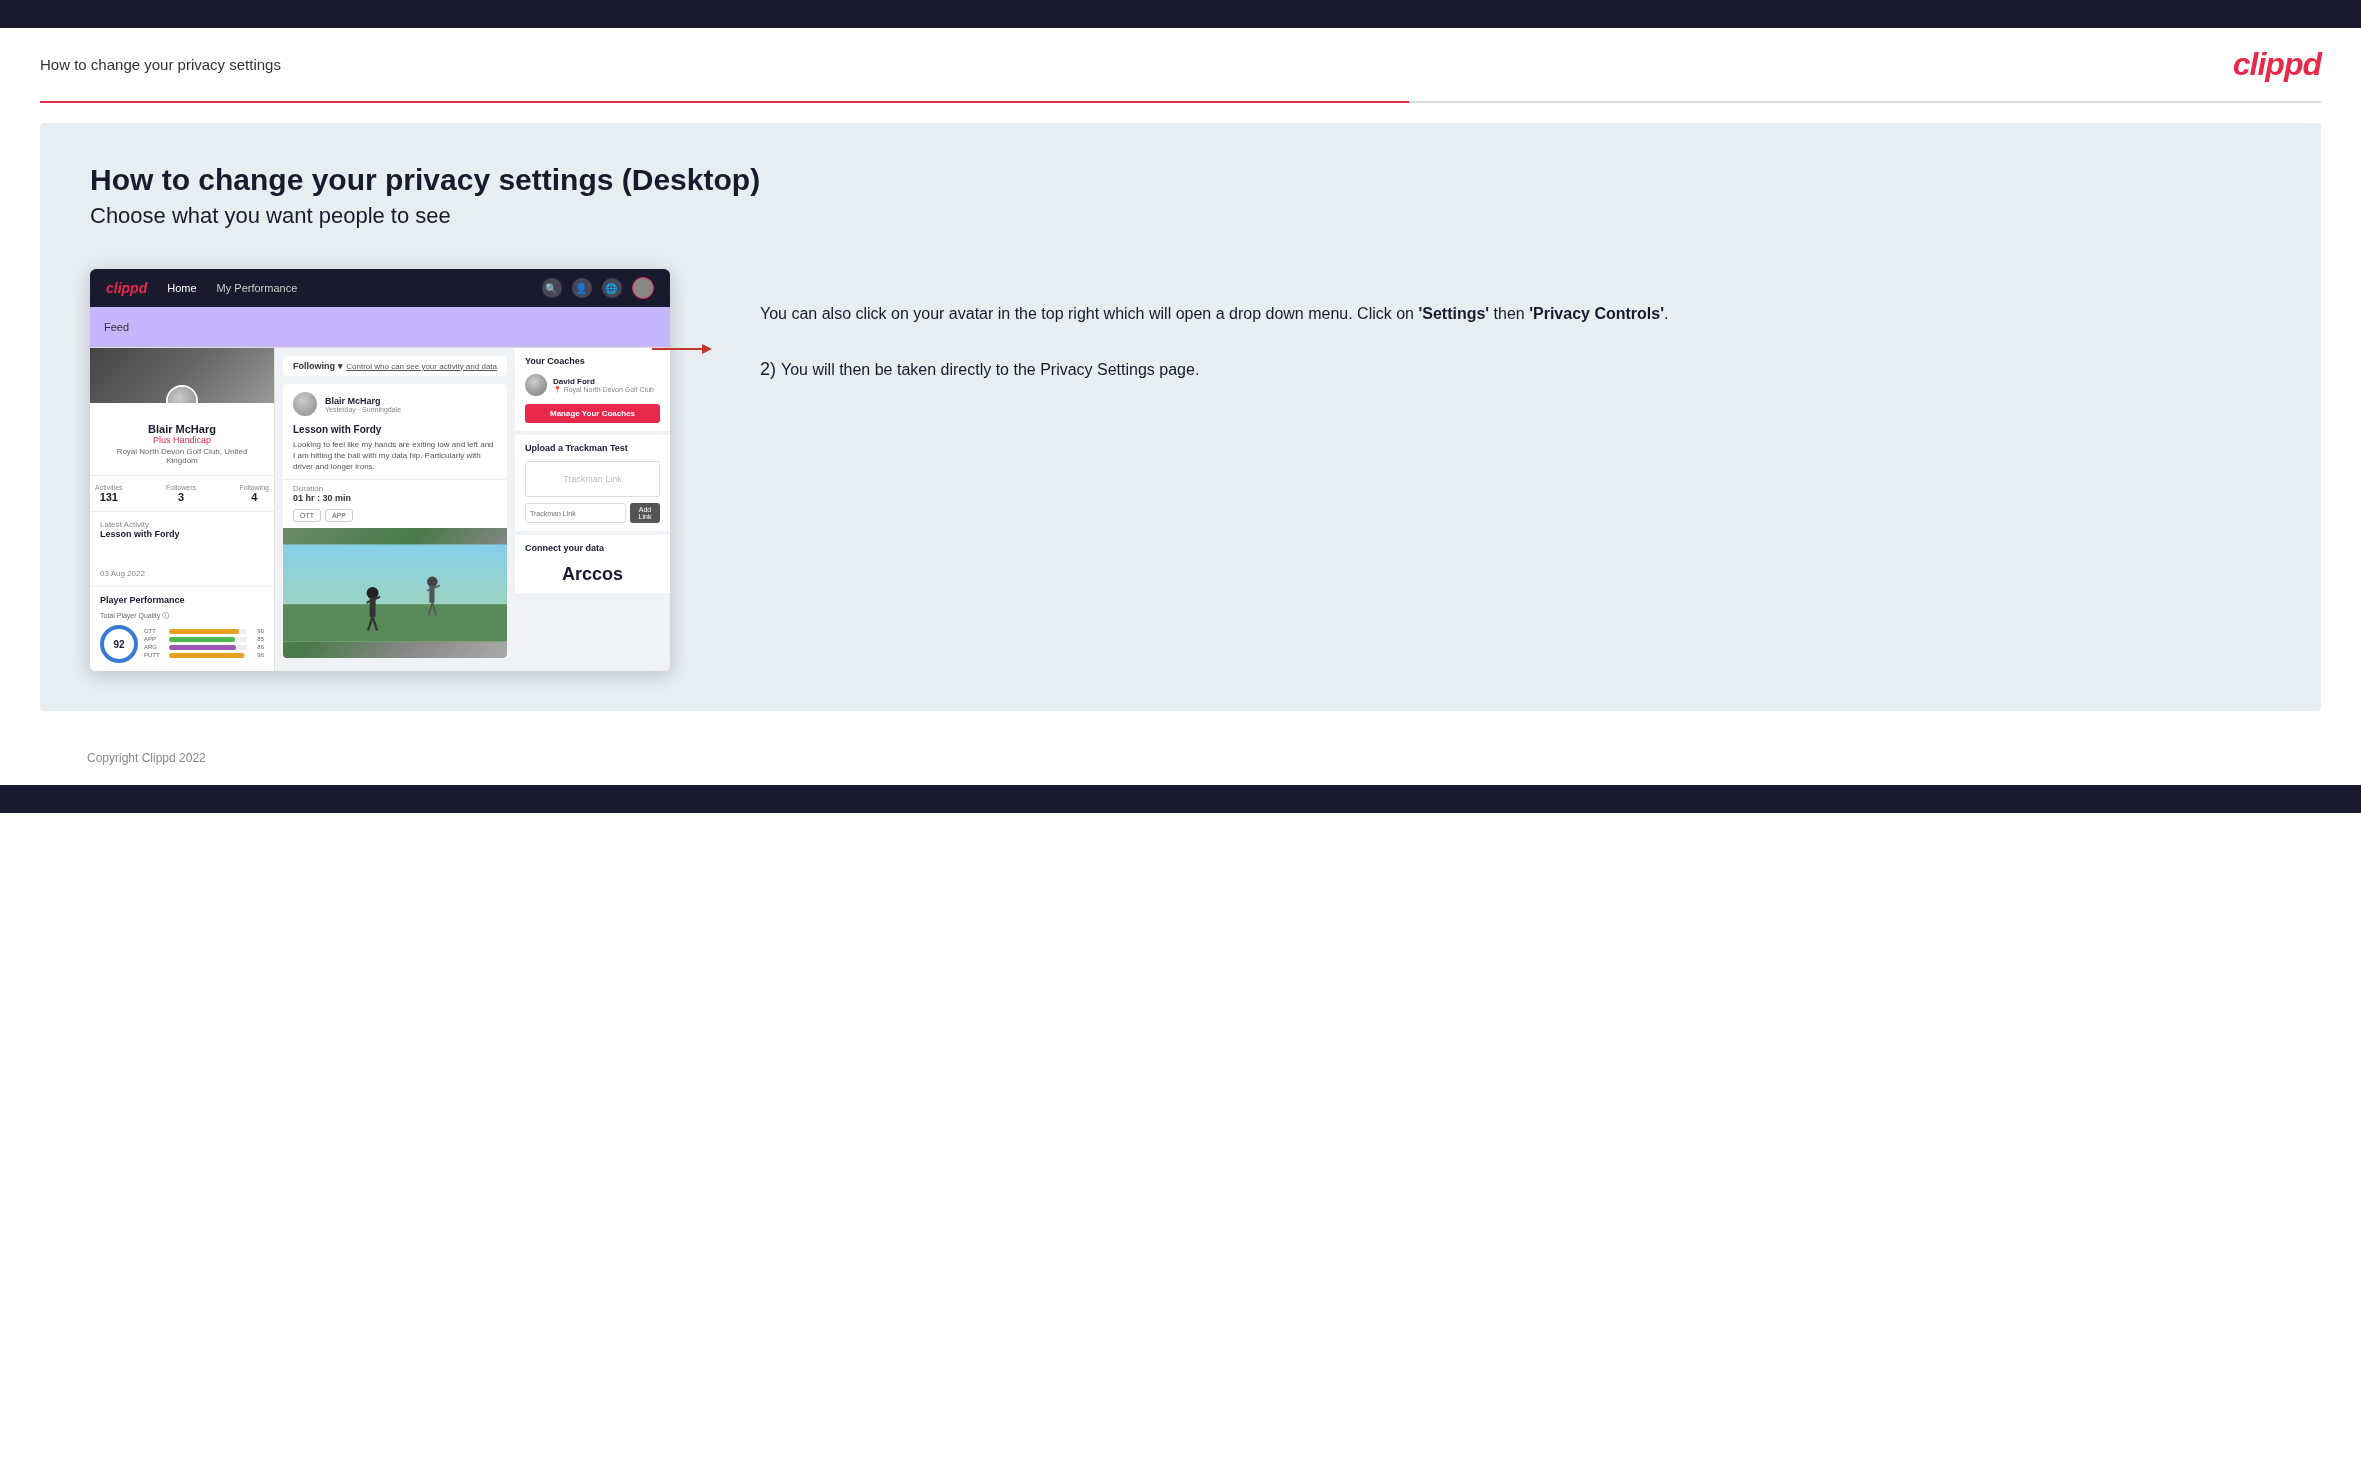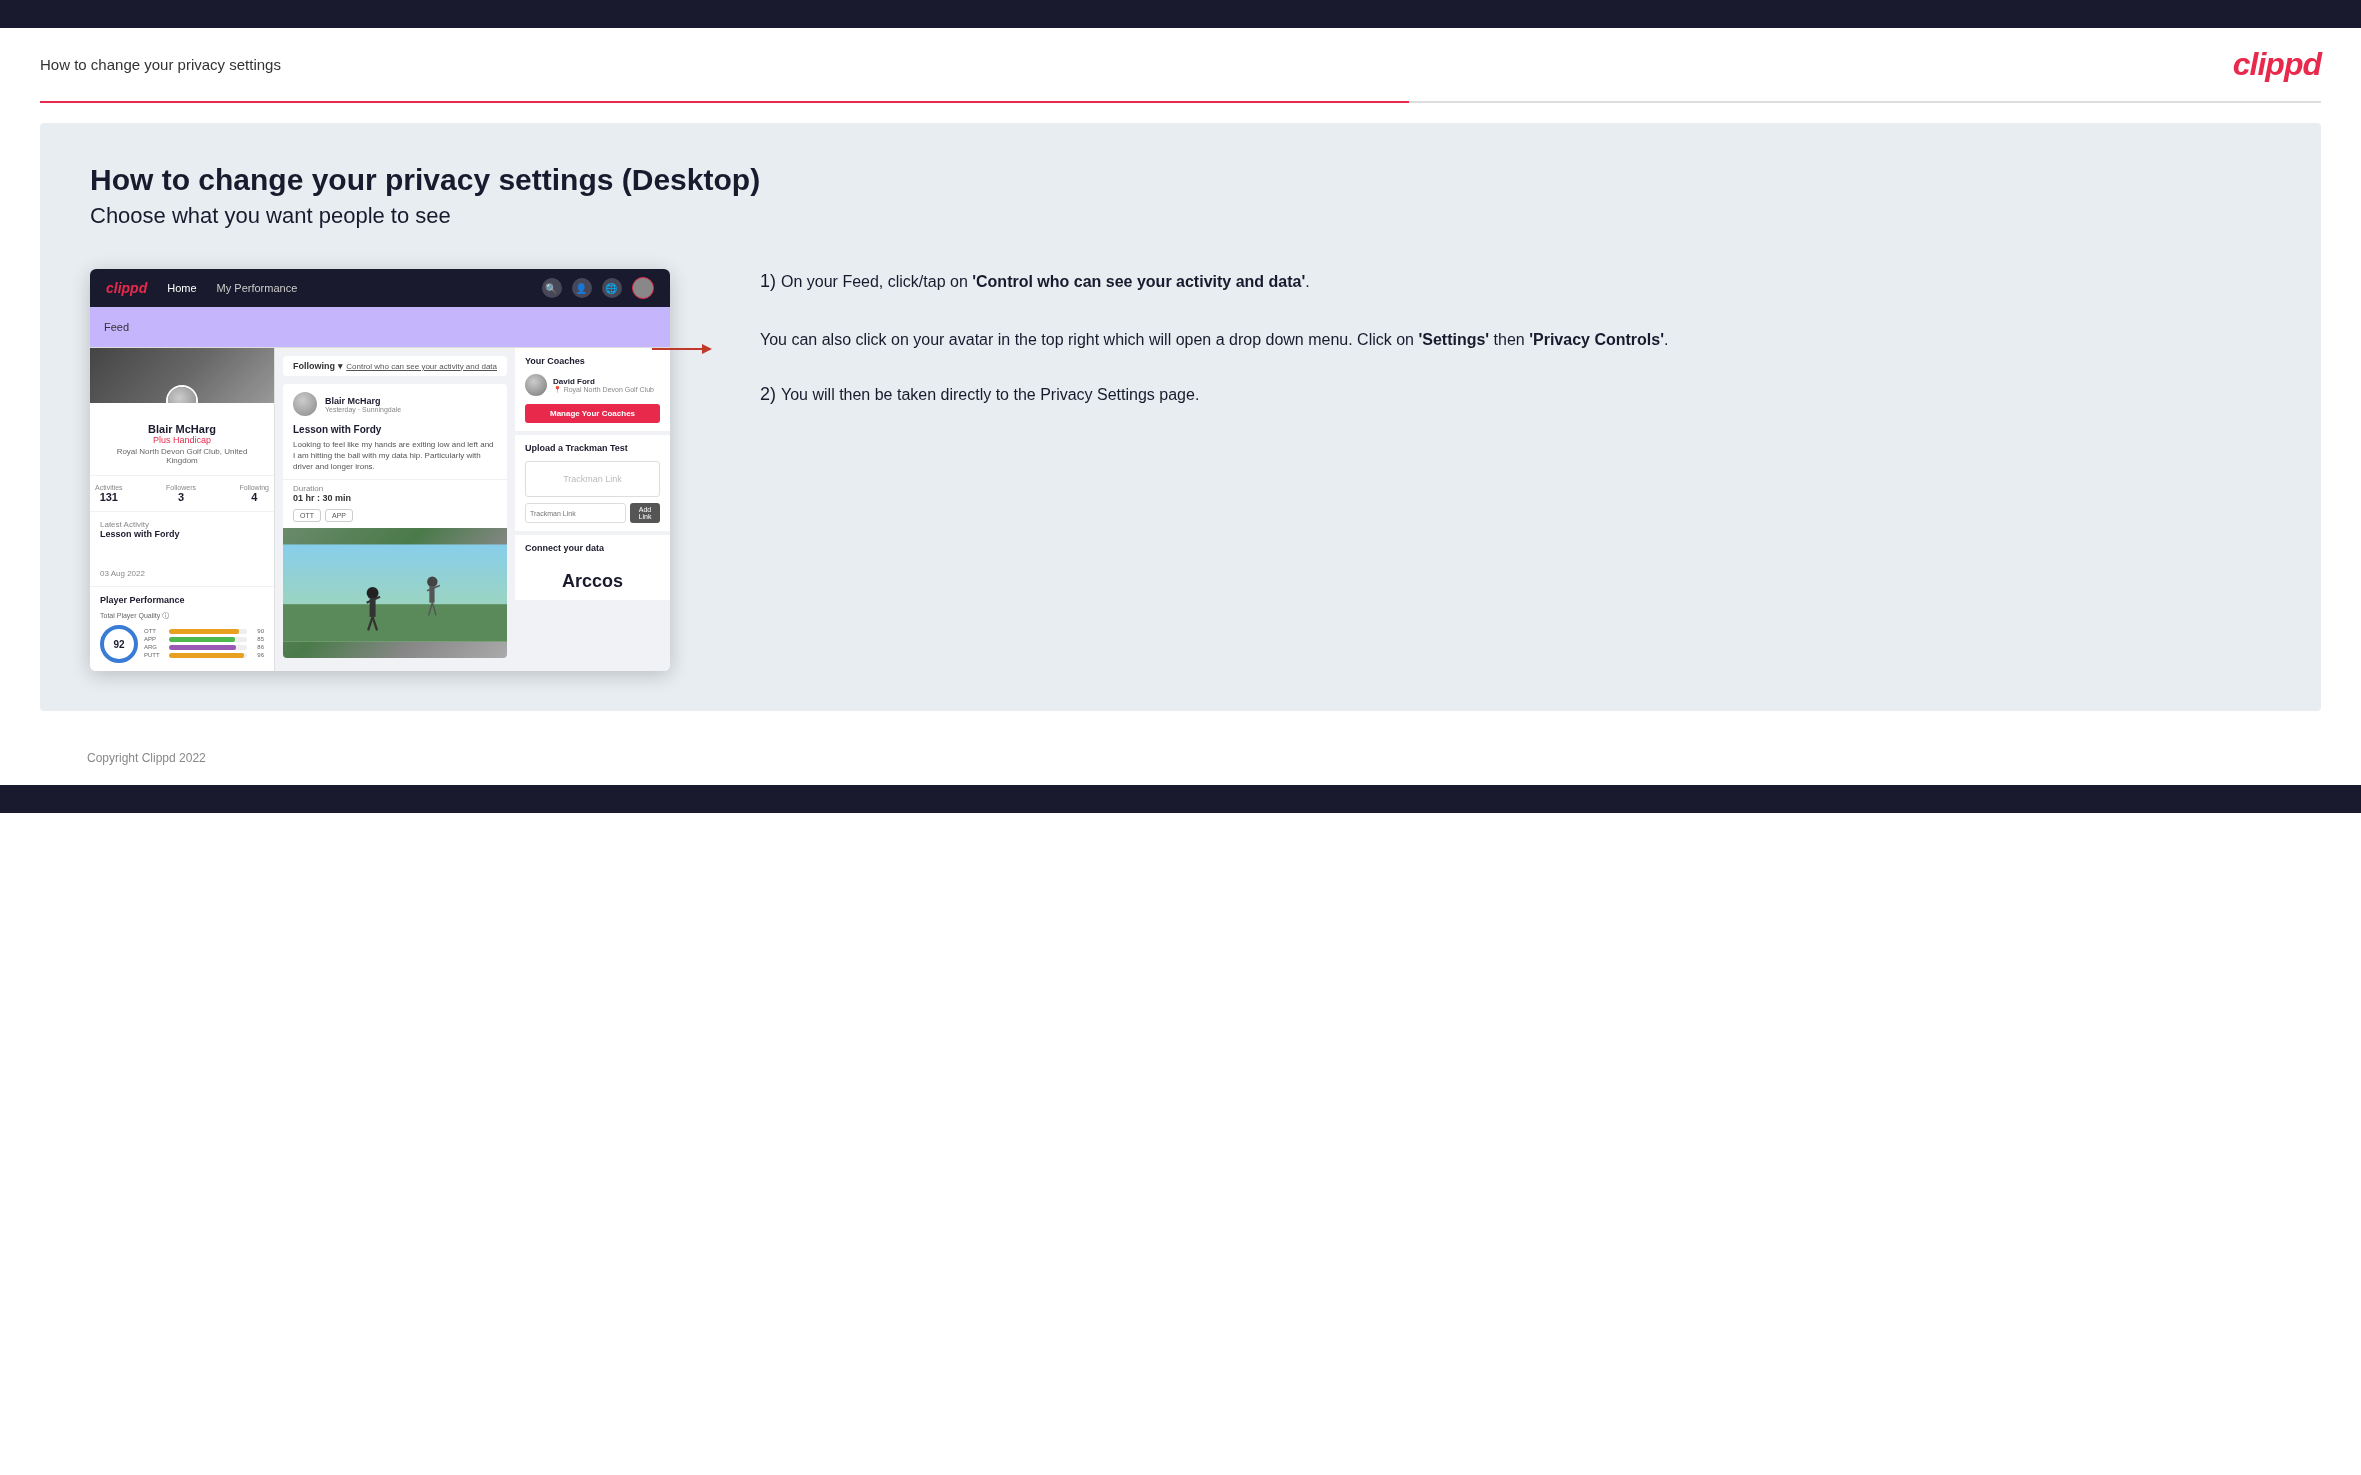--- a/index.html
+++ b/index.html
@@ -490,21 +490,21 @@
 
     .mock-connect-panel {
       background: #fff;
       padding: 8px 10px;
     }
     .mock-arccos {
       font-size: 18px;
       font-weight: 700;
       color: #1a1a2e;
       text-align: center;
-      margin-top: 18px;
+      margin-top: 11px;
     }
 
     
     .instructions {
       flex: 1;
       padding: 0 10px;
     }
 
     .instruction-item {
       margin-bottom: 30px;
@@ -740,24 +740,20 @@
     <div style="position:relative; align-self:stretch; pointer-events:none;">
       <svg width="60" height="400" style="position:absolute; left:-58px; top:55px;">
         <line x1="0" y1="25" x2="55" y2="25" stroke="#c0392b" stroke-width="2"></line>
         <polygon points="50,20 60,25 50,30" fill="#c0392b"></polygon>
       </svg>
     </div>
 
     <div class="instructions">
 
       <div class="instruction-item">
-        <div>
-          <span class="instruction-number">1)  </span>
-          <span class="instruction-text">On your Feed, click/tap on <strong>'Control who can see your activity and data'</strong>.</span>
-        </div>
         <div style="margin-top:32px;">
           <span class="instruction-text">You can also click on your avatar in the top right which will open a drop down menu. Click on <strong>'Settings'</strong> then <strong>'Privacy Controls'</strong>.</span>
         </div>
       </div>
 
       <div class="instruction-item">
         <span class="instruction-number">2)  </span>
         <span class="instruction-text">You will then be taken directly to the Privacy Settings page.</span>
       </div>
 

